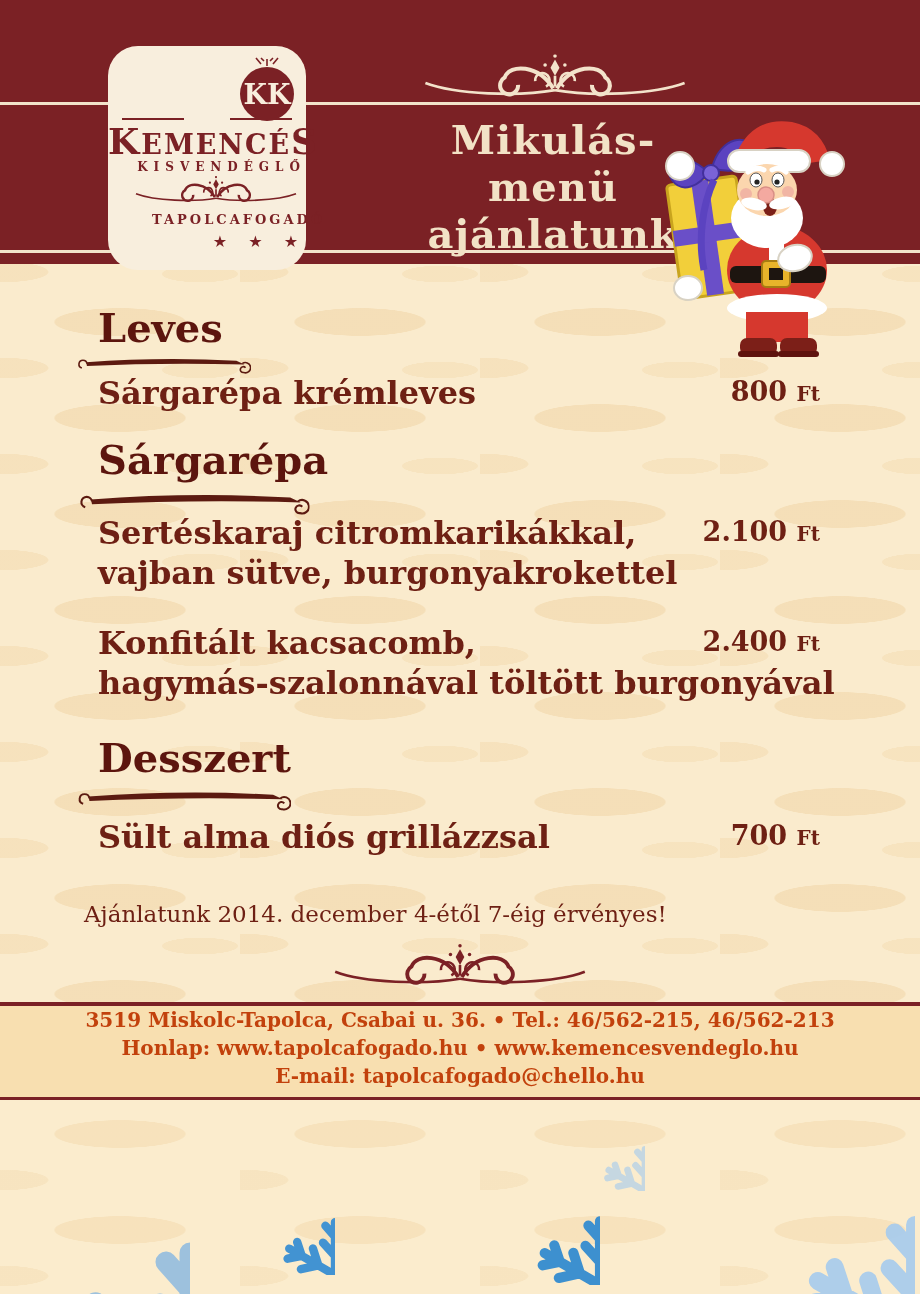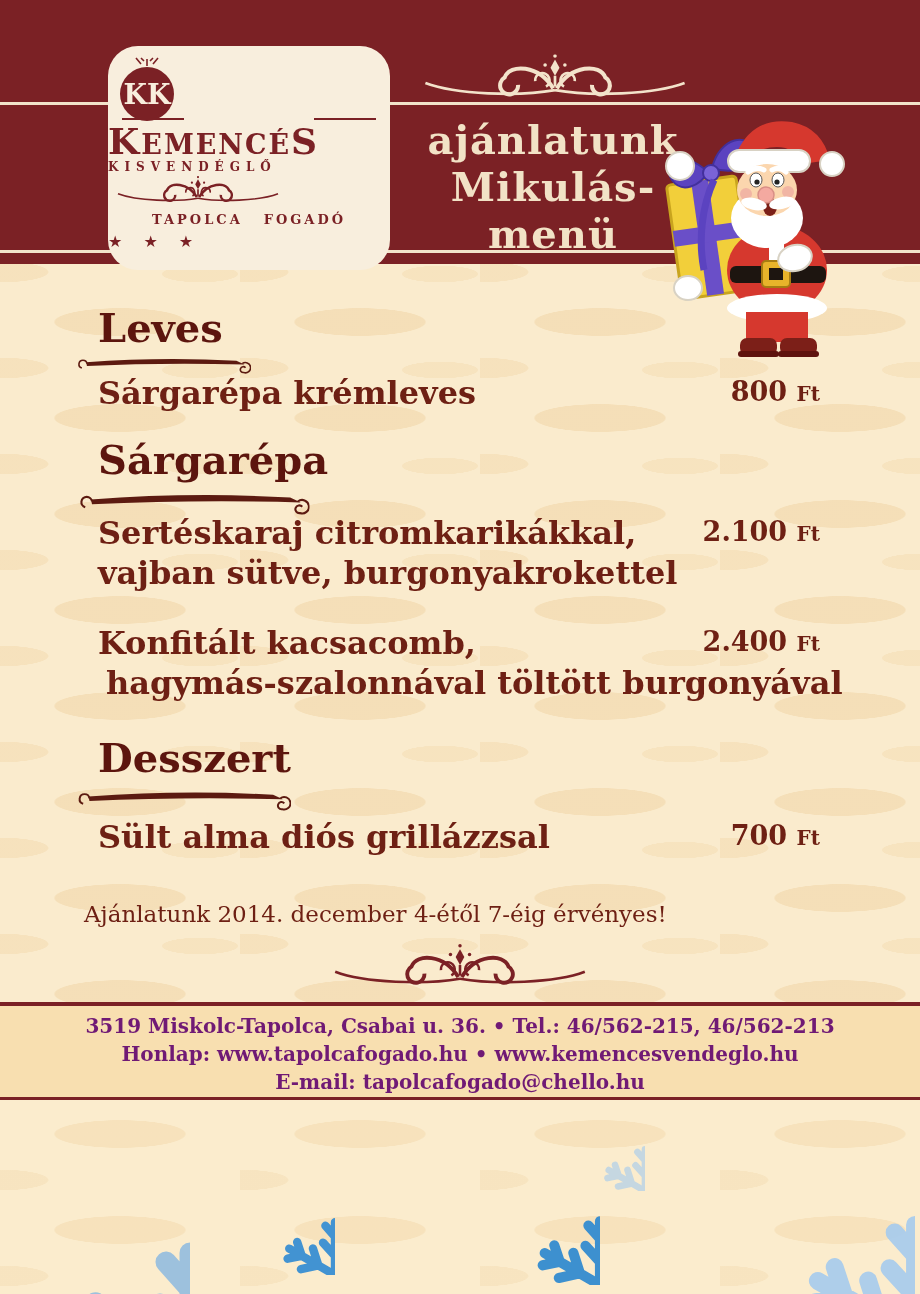--- a/index.html
+++ b/index.html
@@ -14,22 +14,22 @@
     background-size:240px 96px;
   }
   
   .band{position:absolute;left:0;top:0;width:920px;height:264px;background:#7b2125;}
   .cream-line{position:absolute;left:0;width:920px;height:3px;background:#f3e3cb;z-index:1;}
   .line-top{top:102px;} .line-bottom{top:250px;}
   .hdr-ornament{position:absolute;left:420px;top:54px;width:270px;height:49px;color:#f3e3cb;z-index:2;}
   .hdr-title{position:absolute;left:388px;top:116px;width:330px;z-index:2;text-align:center;
     color:#f2e2c6;font-weight:bold;font-size:40px;line-height:47px;letter-spacing:1px;}
   
-  .logo-card{position:absolute;left:108px;top:46px;width:282px;height:224px;background:#f8eedd;
-    border-radius:30px;z-index:3;text-align:left;color:#7b2125;}
+  .logo-card{position:absolute;left:108px;top:46px;width:198px;height:224px;background:#f8eedd;
+    border-radius:30px;z-index:3;text-align:right;color:#7b2125;}
   .logo-mark{margin-top:8px;}
   .logo-flank{position:absolute;top:72px;height:2px;width:62px;background:#7b2125;}
   .flank-l{left:14px;} .flank-r{right:14px;}
   .logo-name{font-size:27px;font-weight:bold;letter-spacing:2px;line-height:30px;margin-top:-2px;}
   .logo-name .cap{font-size:36px;}
   .logo-sub{font-size:12px;font-weight:bold;letter-spacing:6px;margin-top:0px;}
   .logo-orn{width:180px;height:30px;color:#7b2125;margin-top:2px;}
   .logo-places{display:flex;justify-content:space-between;padding:0 44px;font-size:13px;
     font-weight:bold;letter-spacing:3px;margin-top:2px;}
   .logo-stars{font-size:16px;letter-spacing:8px;margin-top:5px;color:#7b2125;}
@@ -40,21 +40,21 @@
   .swash{position:absolute;color:#5c1a10;z-index:1;}
   .item{position:absolute;left:98px;font-size:32px;font-weight:bold;color:#6e2014;z-index:1;white-space:nowrap;}
   .price{position:absolute;right:100px;font-size:27px;font-weight:bold;color:#6e2014;z-index:1;white-space:nowrap;}
   .price .ft{font-size:20px;}
   .note{position:absolute;left:84px;top:901px;font-size:23px;font-weight:normal;color:#6e2014;z-index:1;}
   .btm-ornament{position:absolute;left:330px;top:944px;width:260px;height:47px;color:#7b2125;z-index:1;}
   
   .f-rule{position:absolute;left:0;width:920px;background:#7b2125;z-index:2;}
   .rule-a{top:1002px;height:4px;} .rule-b{top:1097px;height:3px;}
   .f-band{position:absolute;left:0;top:1006px;width:920px;height:91px;background:#f8dfb0;z-index:1;
-    text-align:center;color:#701a75;font-weight:bold;font-size:20px;line-height:28px;padding-top:6px;box-sizing:border-box;}
+    text-align:center;color:#c2410c;font-weight:bold;font-size:20px;line-height:28px;box-sizing:border-box;}
   
   .snow{position:absolute;left:0;top:1100px;width:920px;height:194px;overflow:hidden;
     background-color:#fbeccd;
     background-image:radial-gradient(ellipse 95px 20px at 120px 34px, rgba(224,174,100,.16) 0 68%, transparent 70%),
       radial-gradient(ellipse 70px 15px at 0px 80px, rgba(224,174,100,.12) 0 68%, transparent 70%);
     background-size:240px 96px;}
   .flake{position:absolute;}
   .defs{position:absolute;width:0;height:0;overflow:hidden;}
 </style>
 </head>
@@ -97,22 +97,22 @@
 
   <div class="band"></div>
   <div class="cream-line line-top"></div>
   <div class="cream-line line-bottom"></div>
 
   <svg class="hdr-ornament" viewBox="0 0 300 54">
     <use href="#ornament"></use>
   </svg>
 
   <div class="hdr-title">
+    <div>Mikulás-menü</div>
     <div>ajánlatunk</div>
-    <div>Mikulás-menü</div>
   </div>
 
   <div class="logo-card">
     <svg class="logo-mark" width="78" height="70" viewBox="0 0 78 70">
       <path d="M39,12 v-7 M33,10 l-5,-6 M45,10 l5,-6 M36,7 l-3,-3 M42,7 l3,-3" stroke="#7b2125" stroke-width="1.6" fill="none"></path>
       <circle cx="39" cy="40" r="27" fill="#7b2125"></circle>
       <text x="39" y="50" text-anchor="middle" font-family="DejaVu Serif, Liberation Serif, serif" font-size="27" font-weight="bold" fill="#f8eedd">KK</text>
     </svg>
     <div class="logo-flank flank-l"></div>
     <div class="logo-flank flank-r"></div>
@@ -197,21 +197,21 @@
   <div class="h-section" style="top:436px;">Sárgarépa</div>
   <svg class="swash" style="left:76px;top:486px;width:235px;height:29px;" viewBox="0 0 240 30">
       <use href="#swash"></use>
     </svg>
 
   <div class="item" style="top:514px;">Sertéskaraj citromkarikákkal,</div>
   <div class="item" style="top:554px;">vajban sütve, burgonyakrokettel</div>
   <div class="price" style="top:516px;"><span>2.100</span> <span class="ft">Ft</span></div>
 
   <div class="item" style="top:624px;">Konfitált kacsacomb,</div>
-  <div class="item" style="top:664px;margin-left:8px;">hagymás-szalonnával töltött burgonyával</div>
+  <div class="item" style="top:664px;">hagymás-szalonnával töltött burgonyával</div>
   <div class="price" style="top:626px;"><span>2.400</span> <span class="ft">Ft</span></div>
 
   <div class="h-section" style="top:734px;">Desszert</div>
   <svg class="swash" style="left:76px;top:784px;width:215px;height:27px;" viewBox="0 0 240 30">
       <use href="#swash"></use>
     </svg>
 
   <div class="item" style="top:818px;">Sült alma diós grillázzsal</div>
   <div class="price" style="top:820px;"><span>700</span> <span class="ft">Ft</span></div>
 

